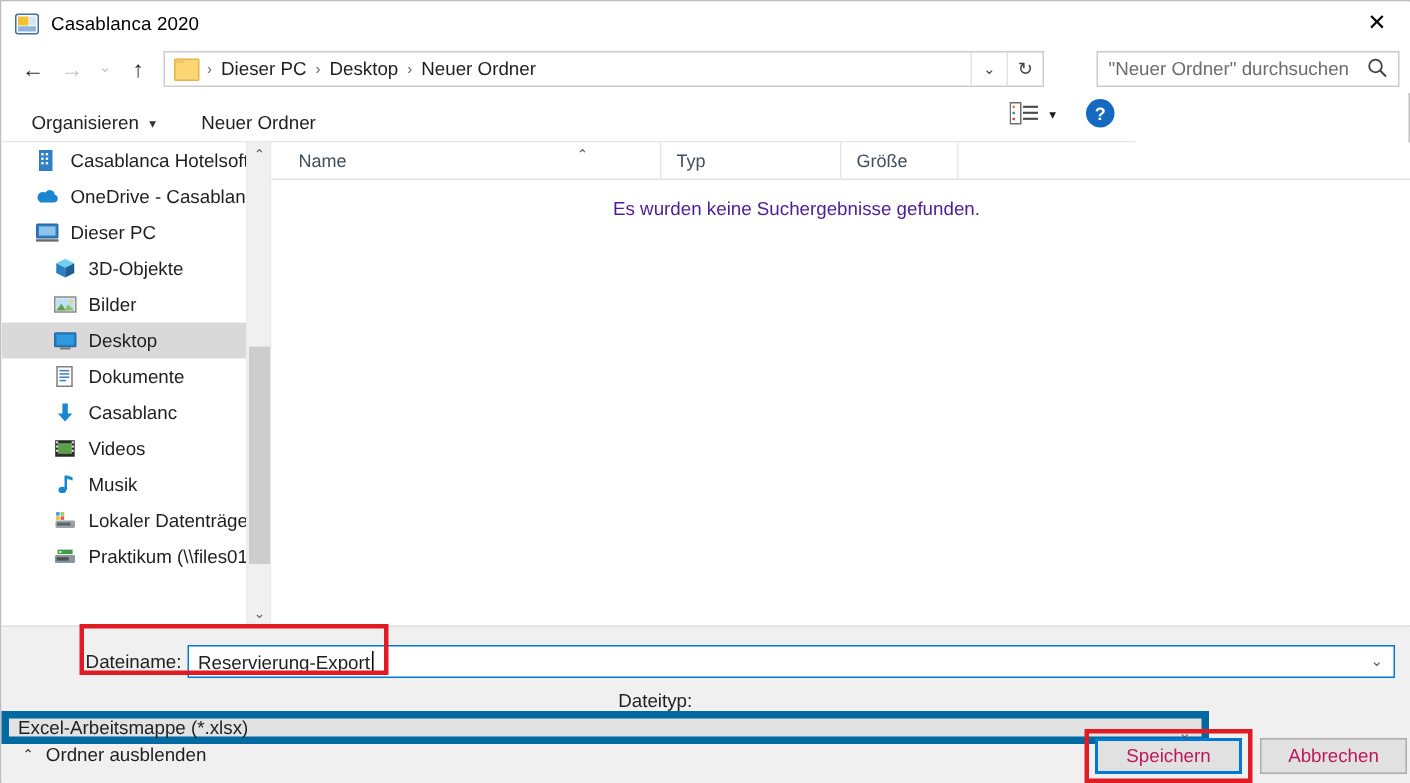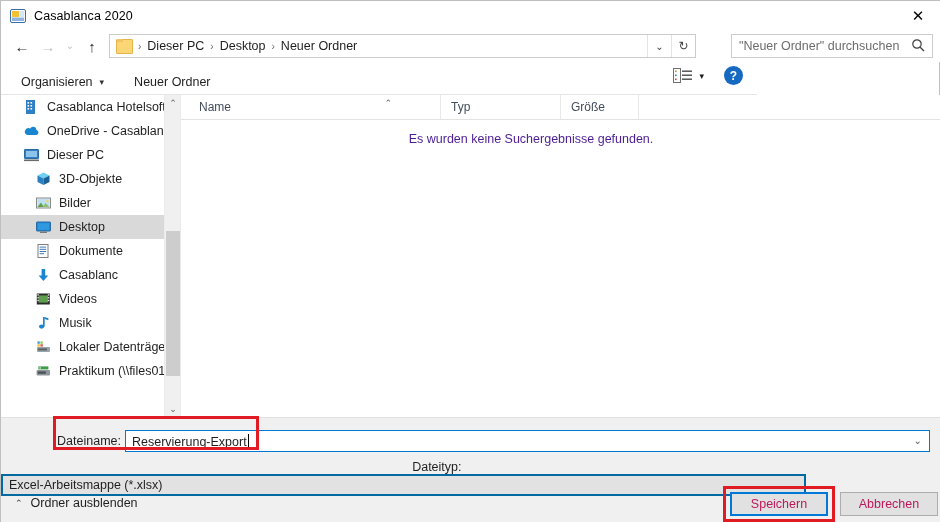--- a/index.html
+++ b/index.html
@@ -228,21 +228,21 @@
   .combo {
     height: 22px; position: relative;
     display: flex; align-items: center;
   }
   .combo.filename {
     width: 805px; background: #ffffff;
     border: 1px solid #0078d7;
   }
   .combo.filetype {
     width: 805px; background: #e2e2e2;
-    border: 2px solid #0369a1;
+    border: 5px solid #0369a1;
   }
   .combo-text {
     font-size: 12.5px; color: #1f1f1f; margin-left: 6px;
     white-space: nowrap;
   }
   .caret-text {
     display: inline-block; width: 1px; height: 14px;
     background: #000; margin-left: 1px; vertical-align: -2px;
   }
   .combo-chevron {

